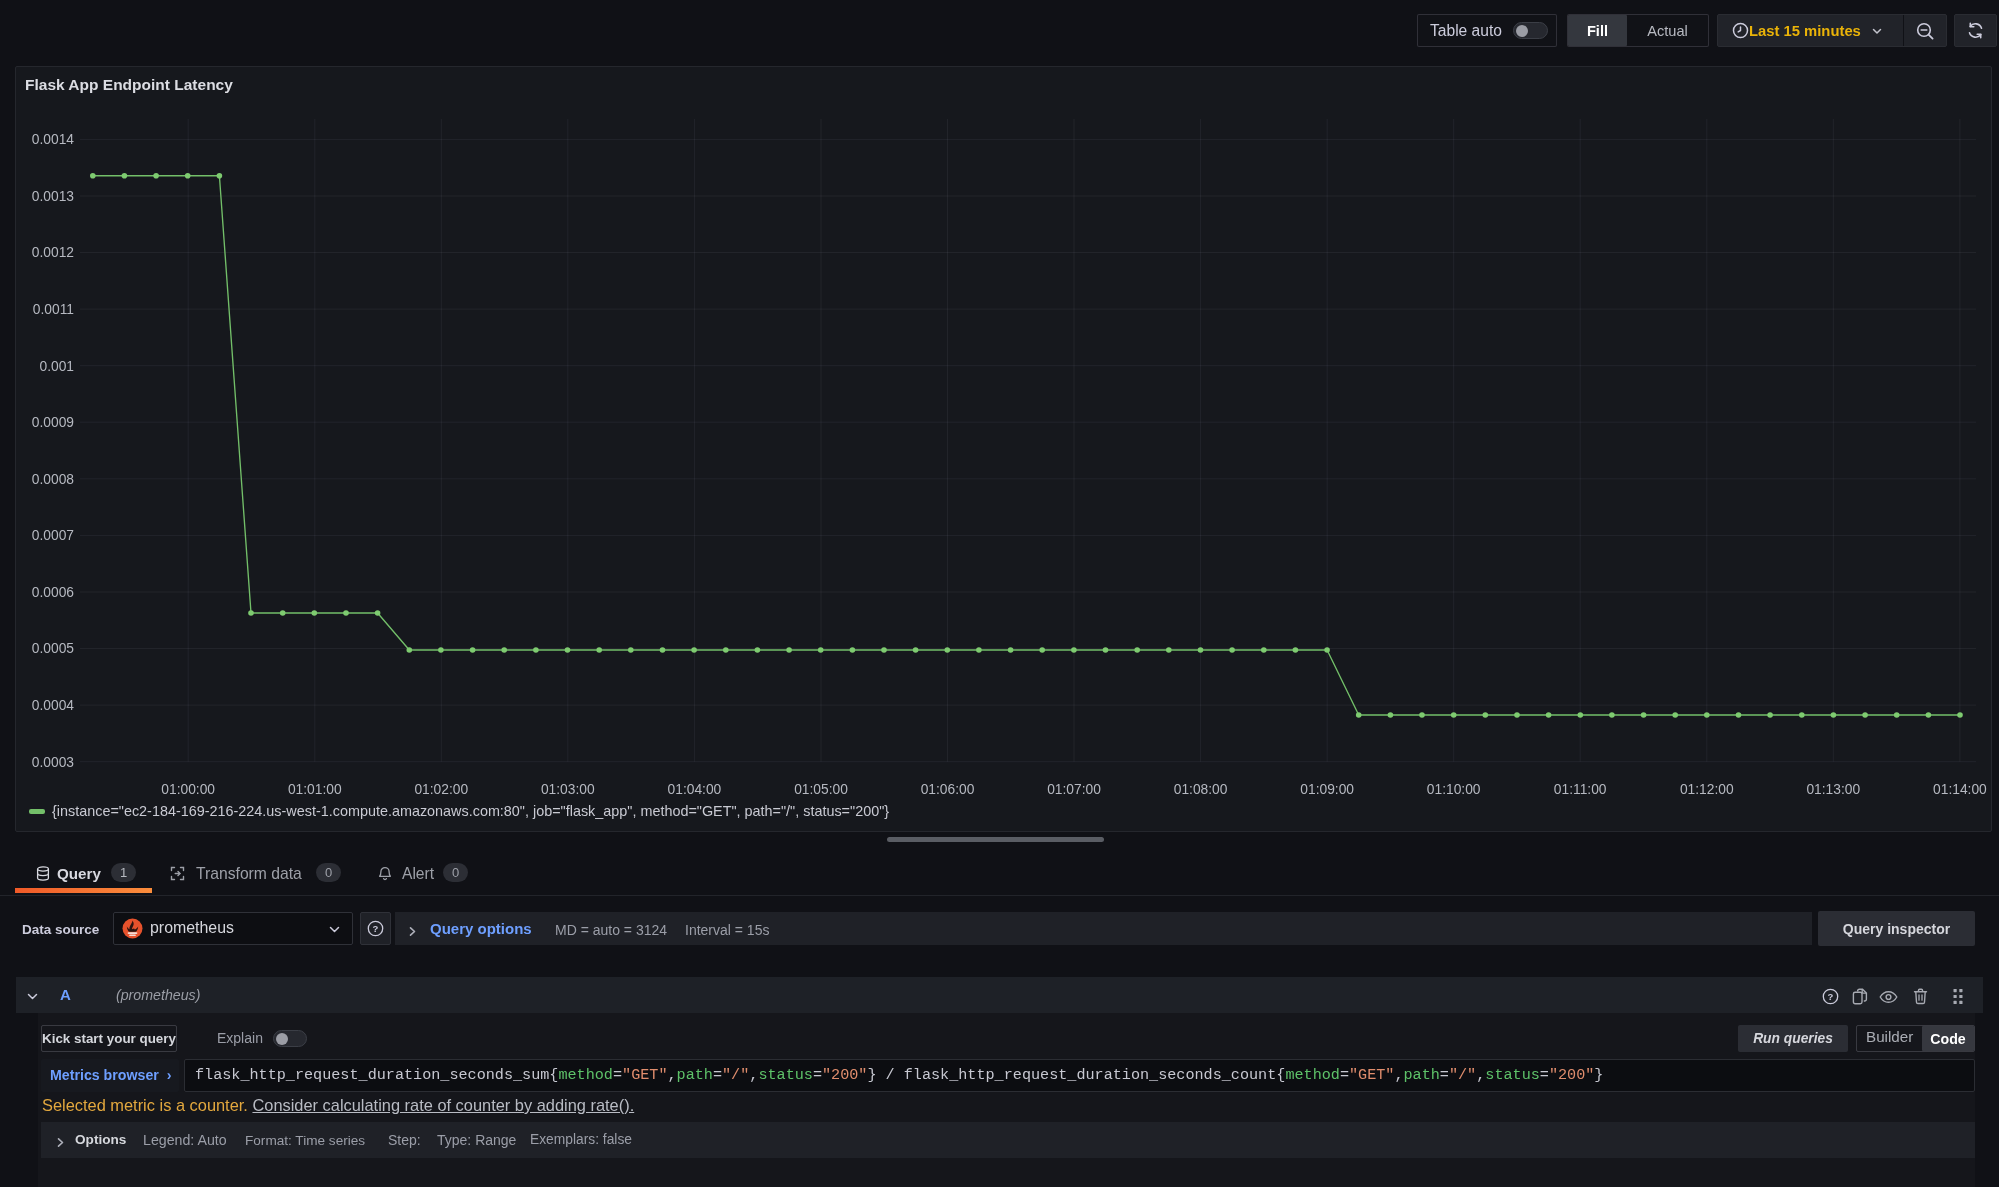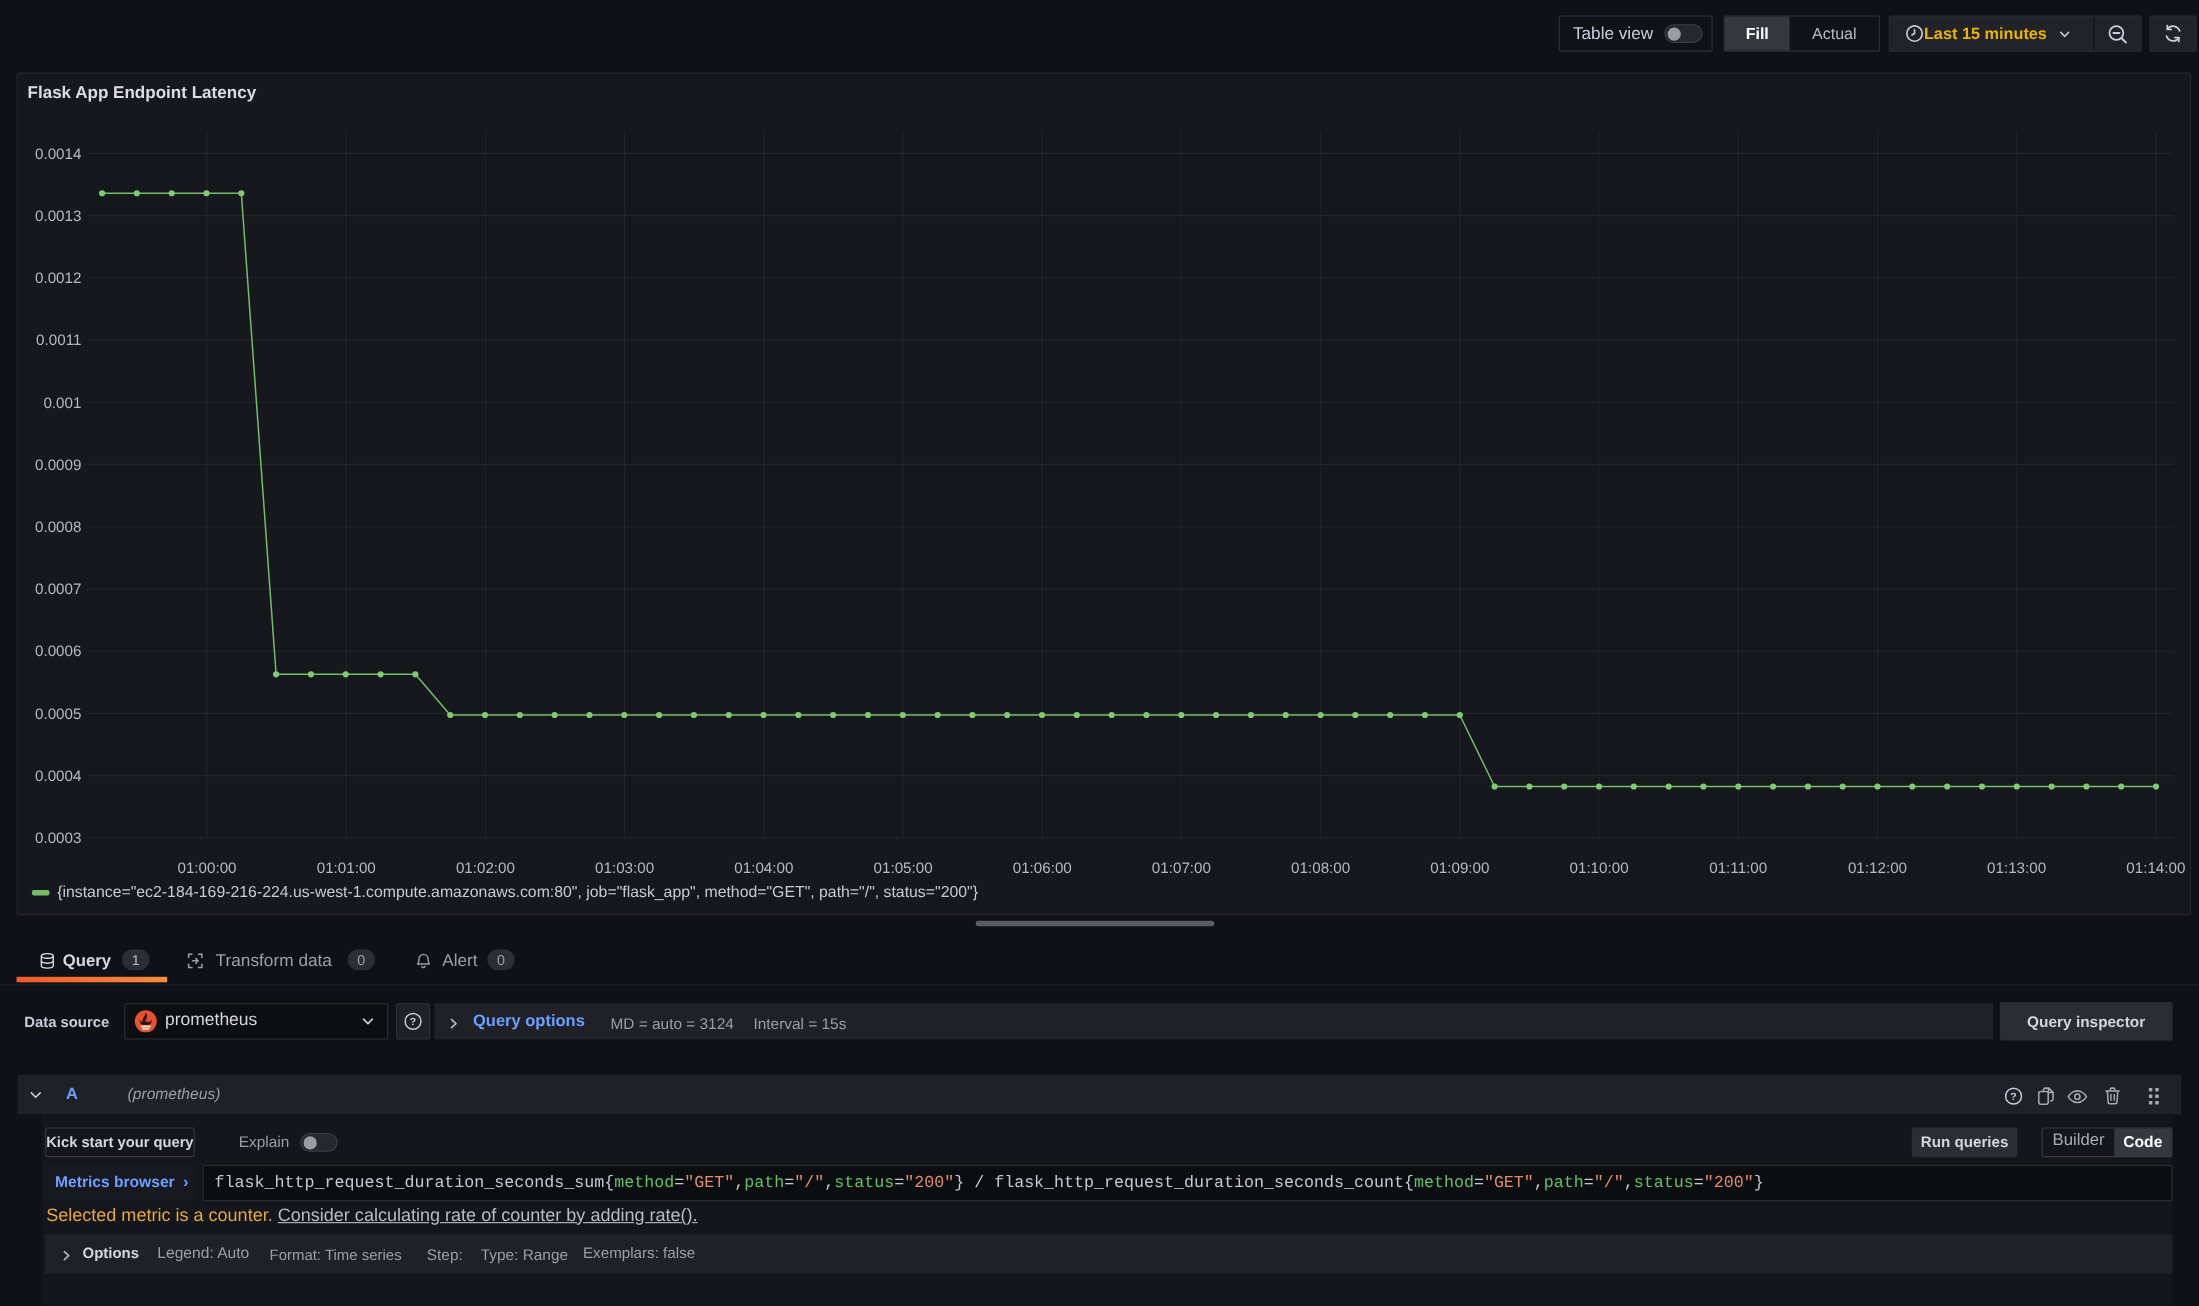--- a/index.html
+++ b/index.html
@@ -3,21 +3,21 @@
 
 *{margin:0;padding:0;box-sizing:border-box;}
 html,body{width:1999px;height:1187px;background:#101116;font-family:"Liberation Sans",sans-serif;overflow:hidden;}
 .abs{position:absolute;}
 .btnbox{position:absolute;border:1px solid rgba(204,204,220,0.17);border-radius:2px;background:#111217;display:flex;align-items:center;}
 .blue{color:#6e9fff;}
 
 </style></head><body>
 <div class="abs" style="width:1999px;height:1187px;left:0;top:0;">
 <div class="btnbox" style="left:1417px;top:14px;width:140px;height:33px;padding-left:12px;">
-      <span style="color:#ccccdc;font-size:15.6px;">Table view</span>
+      <span style="color:#ccccdc;font-size:15.6px;">Table auto</span>
     </div>
 <div style="position:absolute;left:1513px;top:22px;width:35px;height:17px;background:#26282f;border:1px solid #3b3e46;border-radius:17px;">
       <div style="position:absolute;left:2px;top:1.5px;width:12px;height:12px;border-radius:50%;background:#9b9da5;"></div>
     </div>
 <div class="btnbox" style="left:1567px;top:14px;width:142px;height:33px;padding:0;">
       <div style="width:59px;height:31px;background:#34373e;border-radius:1px;display:flex;align-items:center;justify-content:center;color:#fff;font-weight:700;font-size:14.6px;">Fill</div>
       <div style="flex:1;display:flex;align-items:center;justify-content:center;color:#b8bac2;font-size:14.6px;">Actual</div>
     </div>
 <div class="btnbox" style="left:1717px;top:14px;width:230px;height:33px;background:#212329;border-color:#2a2c32;">
       <div style="margin-left:14px;display:flex;align-items:center;">
@@ -267,21 +267,21 @@
           <rect x="6.3" y="6.9" width="3.2" height="3.2" rx="0.6"></rect>
           <rect x="0.5" y="12.8" width="3.2" height="3.2" rx="0.6"></rect>
           <rect x="6.3" y="12.8" width="3.2" height="3.2" rx="0.6"></rect>
         </g>
       </svg></div>
 <div class="abs" style="left:41px;top:1025px;width:136px;height:27px;border:1px solid rgba(204,204,220,0.2);border-radius:2px;color:#d5d7dc;font-weight:700;font-size:13.4px;display:flex;align-items:center;justify-content:center;">Kick start your query</div>
 <div class="abs" style="left:217px;top:1030px;color:#9b9ea8;font-size:14px;">Explain</div>
 <div style="position:absolute;left:273px;top:1030px;width:34px;height:17px;background:#26282f;border:1px solid #3b3e46;border-radius:17px;">
       <div style="position:absolute;left:2px;top:1.5px;width:12px;height:12px;border-radius:50%;background:#9b9da5;"></div>
     </div>
-<div class="abs" style="left:1738px;top:1025px;width:96px;height:27px;background:#2b2d34;border-radius:2px;color:#d5d6dc;font-weight:700;font-size:13.8px;display:flex;align-items:center;justify-content:center;">Run queries</div>
+<div class="abs" style="left:1738px;top:1025px;width:110px;height:27px;background:#2b2d34;border-radius:2px;color:#d5d6dc;font-weight:700;font-size:13.8px;display:flex;align-items:center;justify-content:center;font-style:italic;">Run queries</div>
 <div class="abs" style="left:1856px;top:1025px;width:119px;height:27px;border:1px solid rgba(204,204,220,0.2);border-radius:2px;"></div>
 <div class="abs" style="left:1866px;top:1028px;color:#aaadb4;font-size:15.2px;">Builder</div>
 <div class="abs" style="left:1922px;top:1026px;width:52px;height:25px;background:#36383f;border-radius:1px;color:#fff;font-weight:700;font-size:14.2px;display:flex;align-items:center;justify-content:center;text-align:center;">Code</div>
 <div class="abs" style="left:41px;top:1059px;width:138px;height:33px;background:#17191f;border-radius:2px;"></div>
 <div class="abs blue" style="left:50px;top:1067px;font-weight:700;font-size:14.2px;">Metrics browser &nbsp;›</div>
 <div class="abs" style="left:184px;top:1059px;width:1791px;height:33px;background:#0c0d11;border:1px solid #2b2d33;border-radius:2px;"></div>
 <div class="abs" style="left:195px;top:1066px;font-family:'Liberation Mono',monospace;font-size:15.15px;letter-spacing:0;white-space:nowrap;"><span style="color:#c7c8d1">flask_http_request_duration_seconds_sum{</span><span style="color:#5ec269">method</span><span style="color:#c7c8d1">=</span><span style="color:#e08d6d">"GET"</span><span style="color:#c7c8d1">,</span><span style="color:#5ec269">path</span><span style="color:#c7c8d1">=</span><span style="color:#e08d6d">"/"</span><span style="color:#c7c8d1">,</span><span style="color:#5ec269">status</span><span style="color:#c7c8d1">=</span><span style="color:#e08d6d">"200"</span><span style="color:#c7c8d1">} / flask_http_request_duration_seconds_count{</span><span style="color:#5ec269">method</span><span style="color:#c7c8d1">=</span><span style="color:#e08d6d">"GET"</span><span style="color:#c7c8d1">,</span><span style="color:#5ec269">path</span><span style="color:#c7c8d1">=</span><span style="color:#e08d6d">"/"</span><span style="color:#c7c8d1">,</span><span style="color:#5ec269">status</span><span style="color:#c7c8d1">=</span><span style="color:#e08d6d">"200"</span><span style="color:#c7c8d1">}</span></div>
 <div class="abs" style="left:42px;top:1096px;font-size:16.4px;color:#e3a83e;">Selected metric is a counter. <span style="color:#b9bcc4;text-decoration:underline;">Consider calculating rate of counter by adding rate().</span></div>
 <div class="abs" style="left:41px;top:1122px;width:1934px;height:36px;background:#1f2127;"></div>
 <div class="abs" style="left:55px;top:1134px;"><svg width="11" height="11" viewBox="0 0 11 11">

